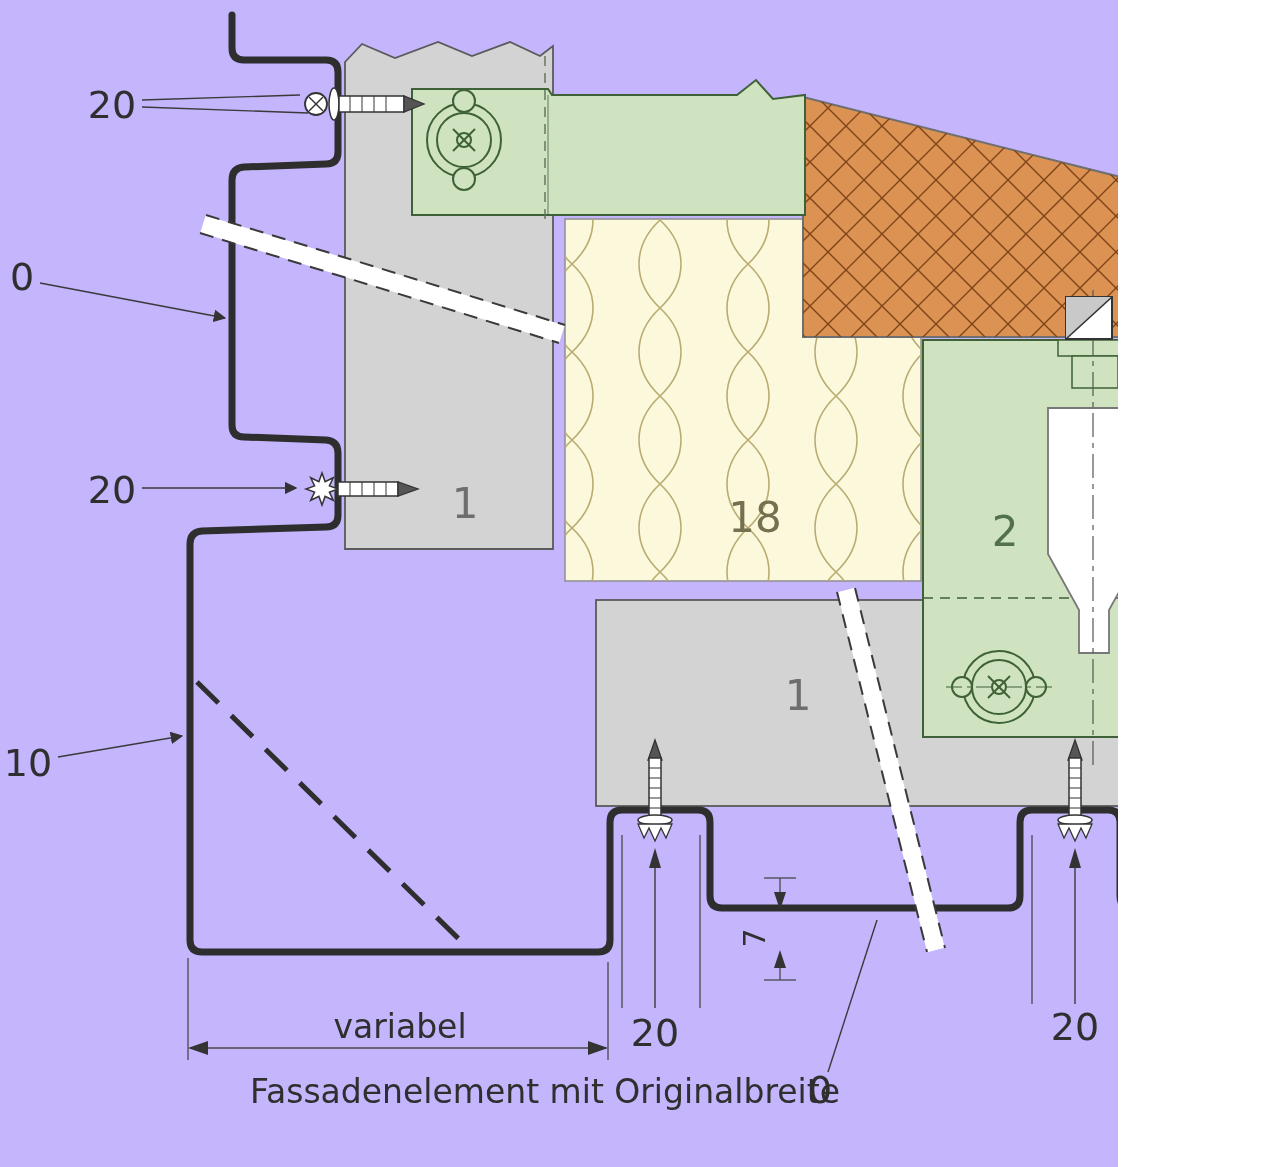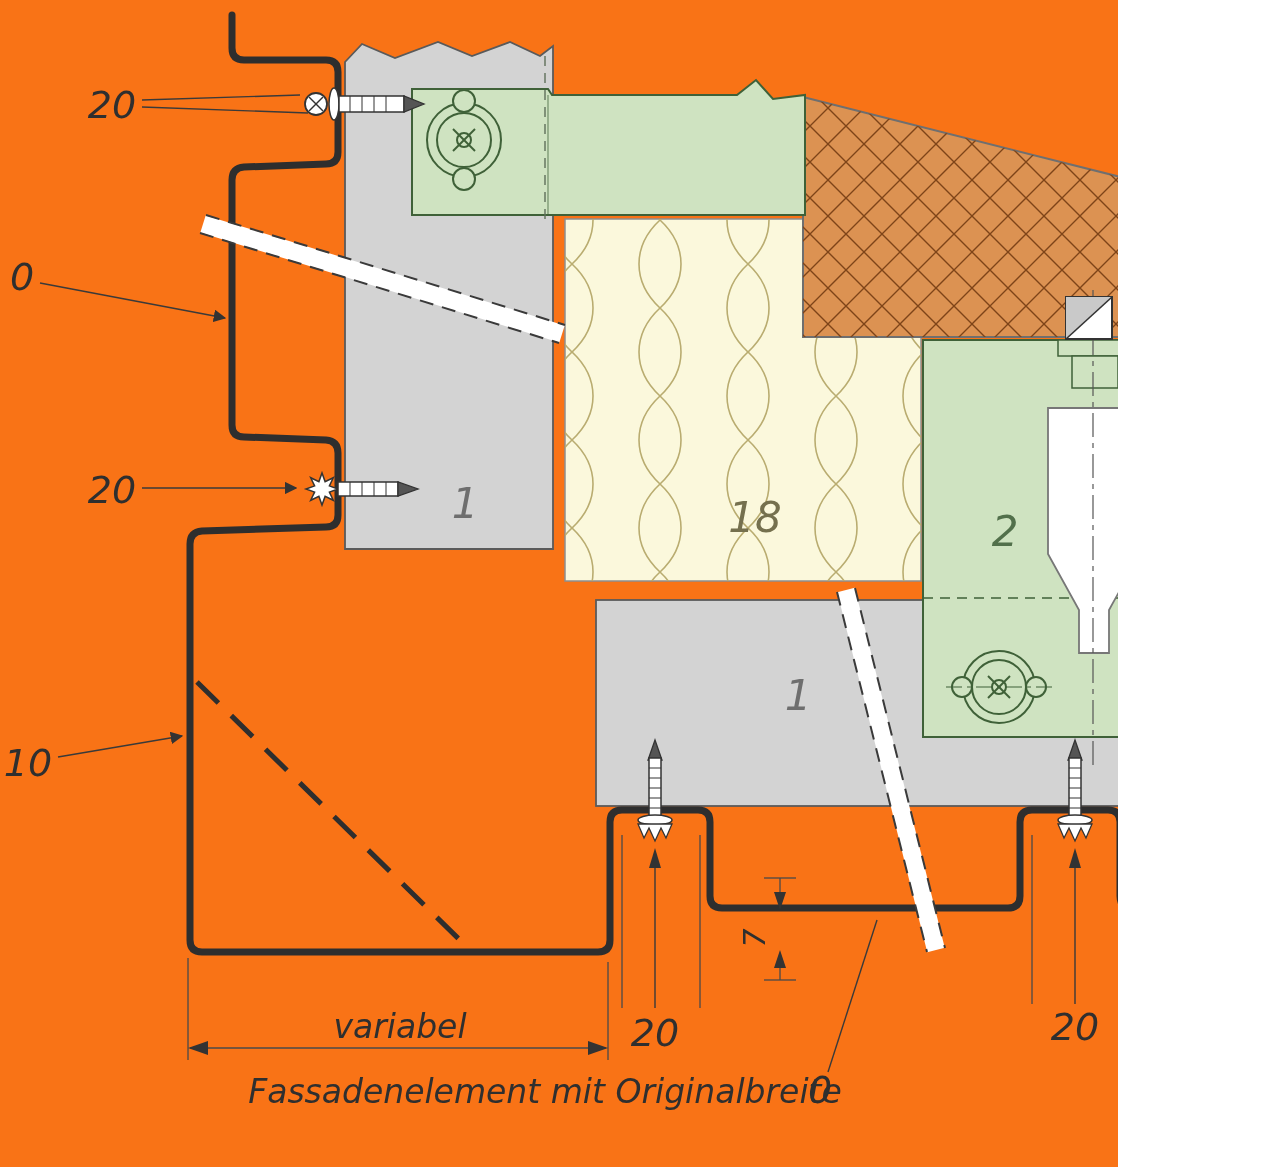--- a/index.html
+++ b/index.html
@@ -1,17 +1,17 @@
 <!DOCTYPE html>
 <html><head>
 <meta charset="utf-8">
 <style>
   html,body{margin:0;padding:0;background:#ffffff;}
-  .stage{position:relative;width:1118px;height:1167px;background:#f97316;overflow:hidden;
-         font-family:"DejaVu Sans",sans-serif;font-style:italic;}
+  .stage{position:relative;width:1118px;height:1167px;background:#c4b5fd;overflow:hidden;
+         font-family:"DejaVu Sans",sans-serif;}
   svg{display:block;}
   text{font-family:"DejaVu Sans",sans-serif;fill:#2f2f2f;}
   .num{font-size:38px;}
   .small{font-size:30px;}
   .cap{font-size:33px;}
   .lbl-gray{fill:#6e6e6e;font-size:42px;}
   .lbl-olive{fill:#75704e;font-size:42px;}
   .lbl-green{fill:#52704b;font-size:42px;}
   .ldr{stroke:#3a3a3a;stroke-width:1.4;fill:none;}
   .dim{stroke:#4a4a4a;stroke-width:1.3;fill:none;}

